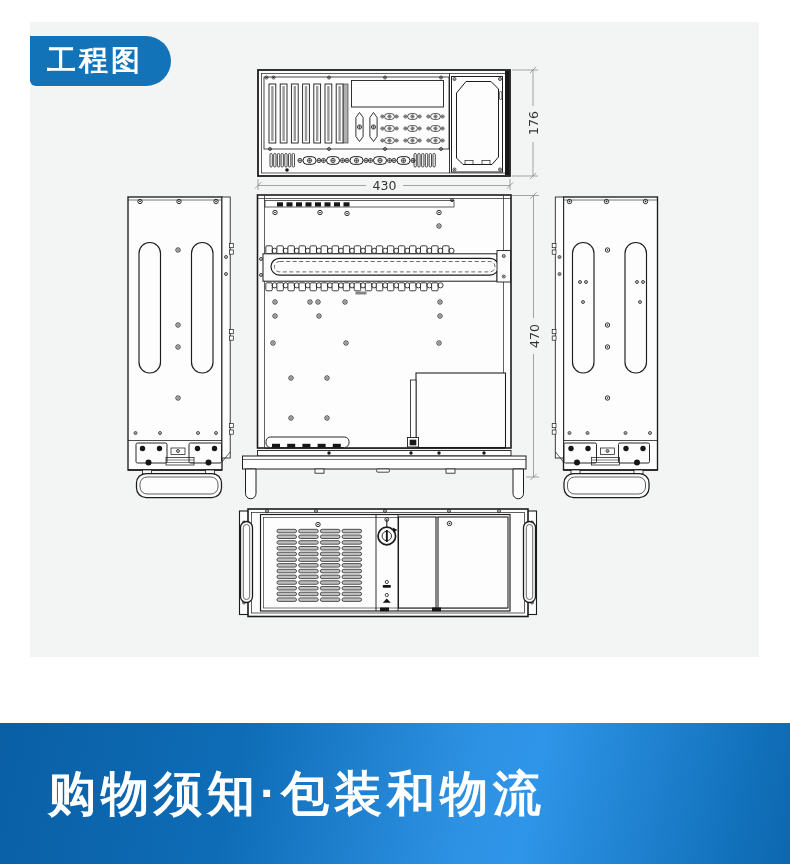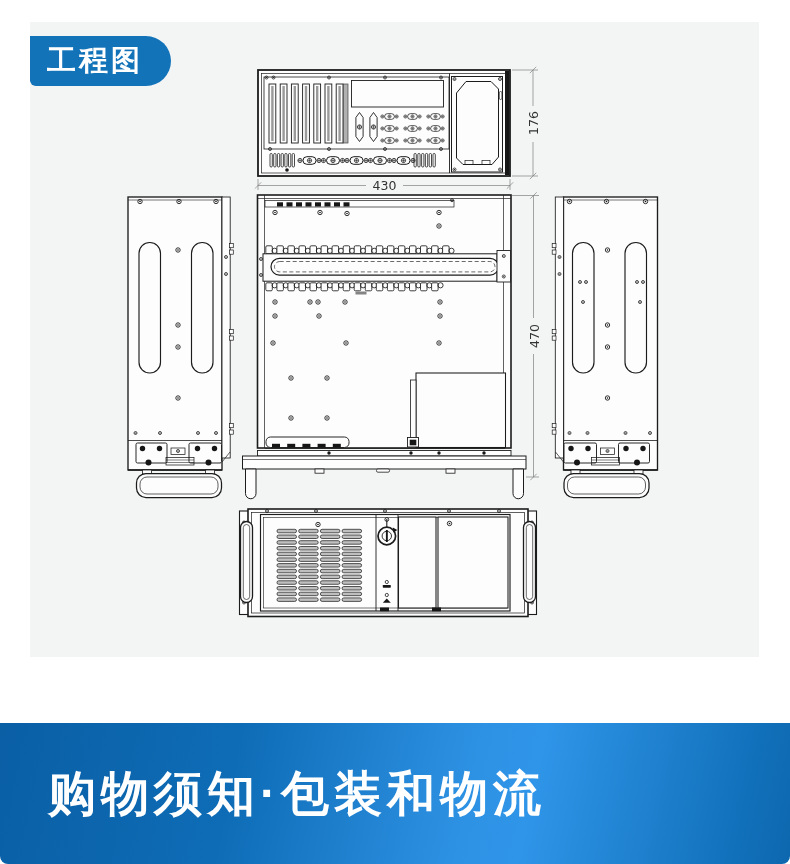--- a/index.html
+++ b/index.html
@@ -1,17 +1,17 @@
 <!DOCTYPE html>
 <html><head>
 <meta charset="utf-8">
 <style>
   html,body{margin:0;padding:0;background:#fff;}
   .page{position:relative;width:790px;height:864px;background:#ffffff;overflow:hidden;
-        font-family:"Liberation Sans","DejaVu Sans",sans-serif;border-radius:8px;}
+        font-family:"Liberation Sans","DejaVu Sans",sans-serif;}
   .content{position:absolute;left:30px;top:22px;width:729px;height:635px;background:#f3f4f4;}
   .badge{position:absolute;left:0;top:14px;height:50px;display:inline-flex;align-items:center;
          background:#1273b9;color:#fff;font-size:29px;font-weight:bold;letter-spacing:3px;
          padding:0 28px 0 17px;border-radius:0 26px 26px 6px;}
   .drawing-svg{position:absolute;left:0;top:0;}
   .banner{position:absolute;left:0;top:723px;width:790px;height:141px;
           background:linear-gradient(102deg,#0a5fa5 0%,#0e6cb6 28%,#2e92e4 56%,#2f95e8 63%,#1170ba 88%,#0a60a6 100%);
           display:flex;align-items:center;justify-content:flex-start;padding-left:48px;}
   .banner-title{color:#ffffff;font-size:48px;font-weight:800;letter-spacing:5px;white-space:nowrap;}
   

